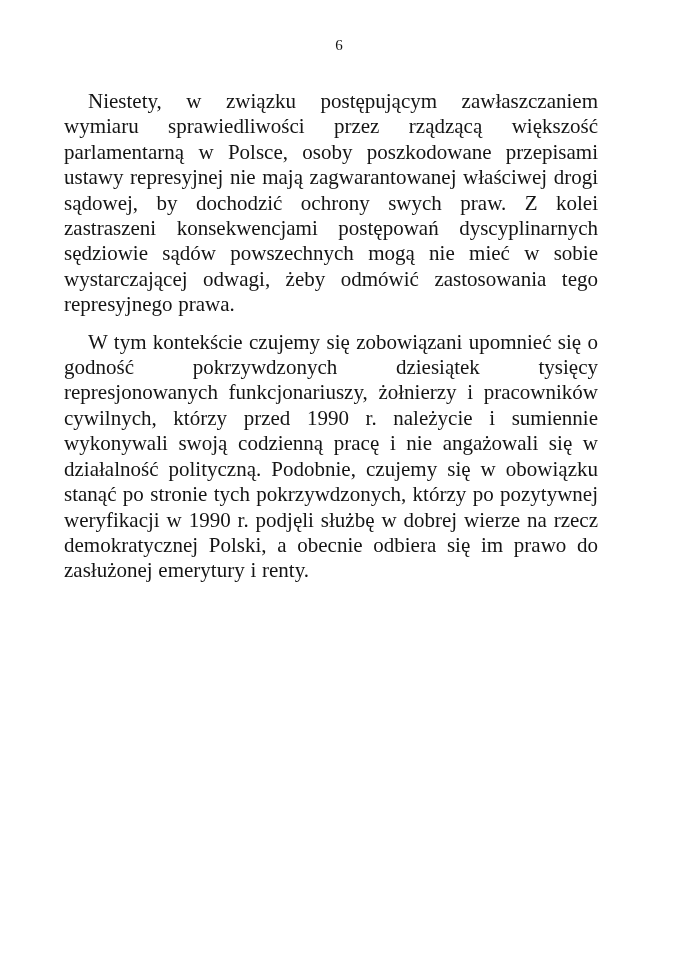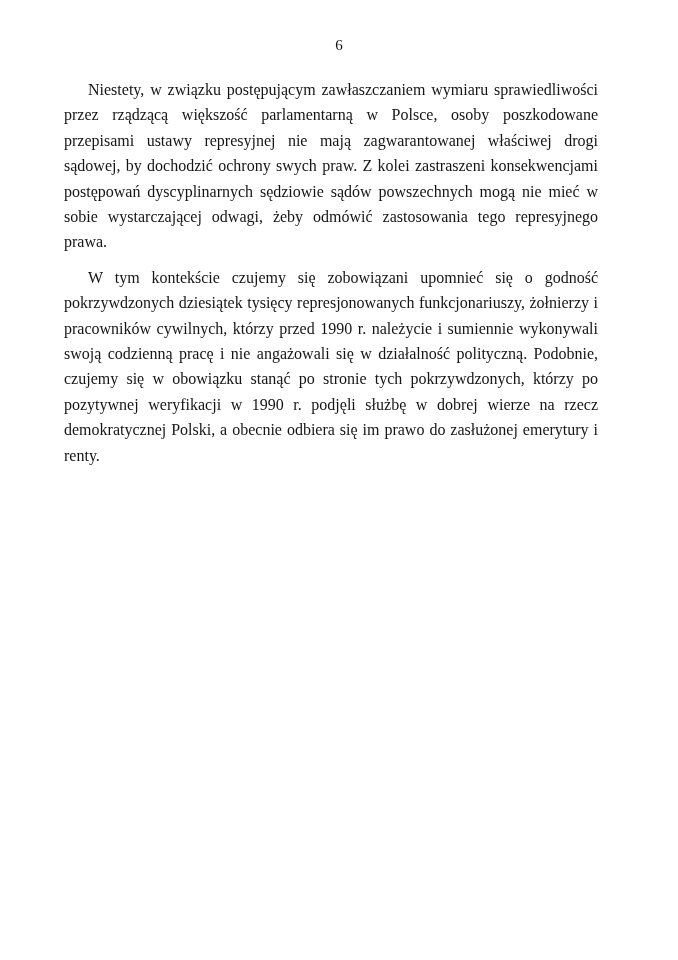--- a/index.html
+++ b/index.html
@@ -25,22 +25,22 @@
     font-size: 15px;
     line-height: 18px;
   }
   .content {
     position: absolute;
     top: 77px;
     left: 64px;
     width: 534px;
   }
   .content p {
-    margin: 0 0 10px 0;
-    font-size: 16px;
+    margin: 12px 0 10px 0;
+    font-size: 21px;
     line-height: 25.4px;
     text-align: justify;
     text-indent: 24px;
     hyphens: auto;
     -webkit-hyphens: auto;
     word-spacing: 0.5px;
   }
 </style>
 </head>
 <body>

